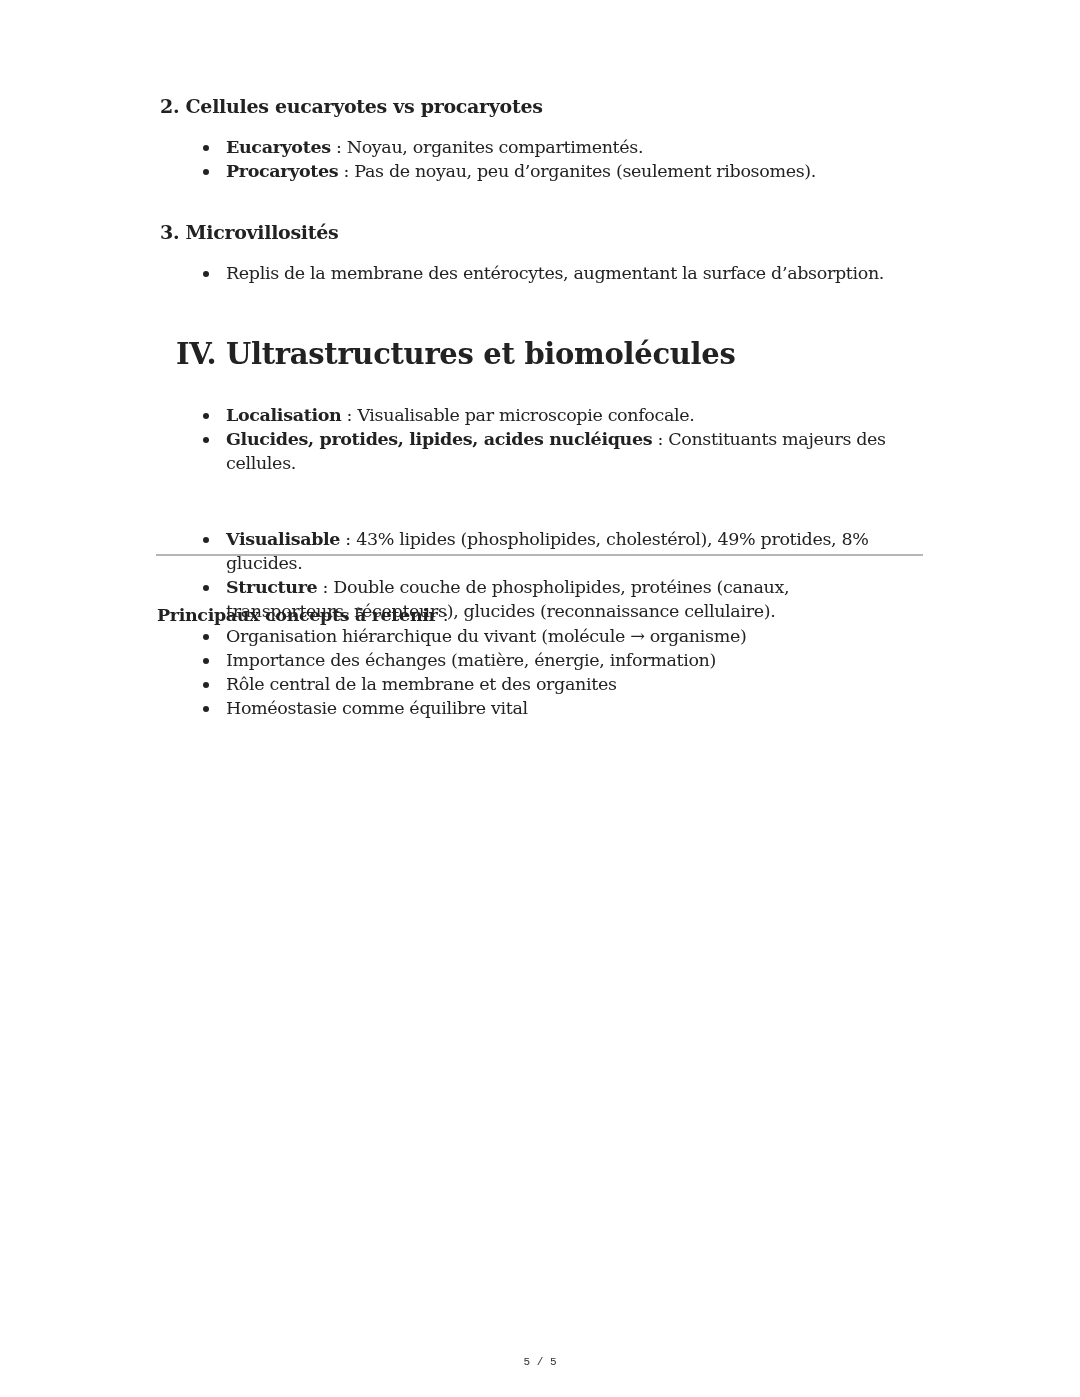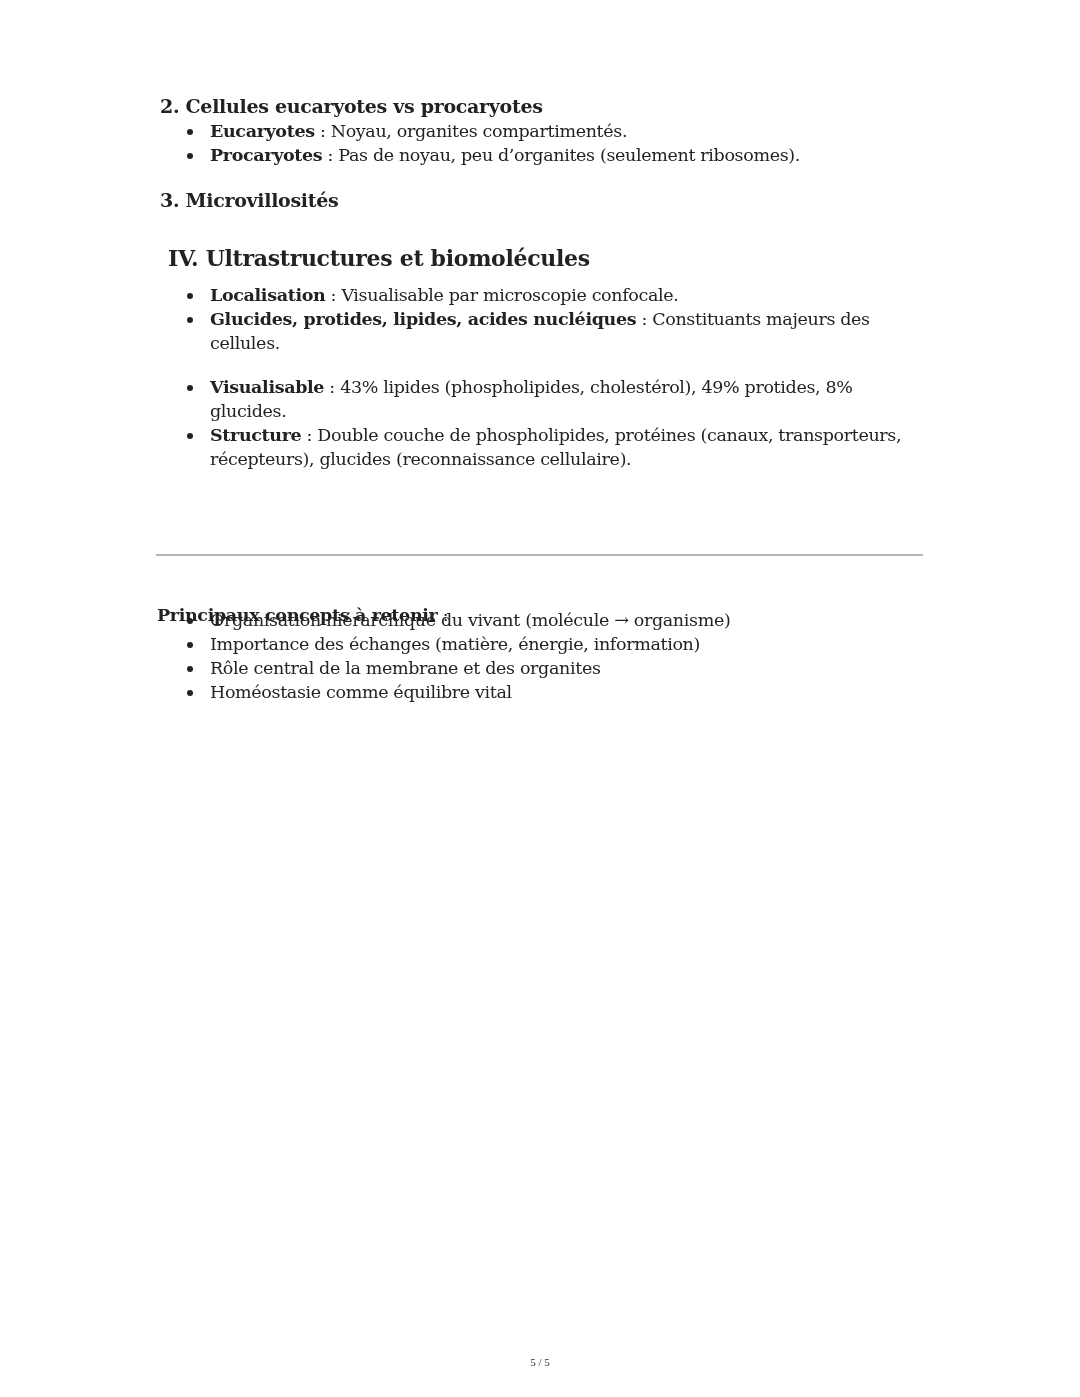--- a/index.html
+++ b/index.html
@@ -4,22 +4,22 @@
 <style>
   html, body { margin: 0; padding: 0; background: #ffffff; }
   body {
     width: 1080px; height: 1397px; position: relative; overflow: hidden;
     font-family: "DejaVu Serif", "Liberation Serif", serif;
     color: #222222;
   }
   .page { position: absolute; left: 0; top: 0; width: 1080px; height: 1351px; }
   .content { position: absolute; left: 160px; top: 93px; width: 765px; }
   .h3 { font-weight: bold; font-size: 19px; line-height: 26px; margin: 0; letter-spacing: -0.3px; }
-  .h2 { font-weight: bold; font-size: 22px; line-height: 30px; margin: 8px; letter-spacing: -0.3px; }
-  ul { margin: 0; padding: 0; list-style: none; }
+  .h2 { font-weight: bold; font-size: 29px; line-height: 30px; margin: 16px; letter-spacing: -0.3px; }
+  ul { margin: 16px; padding: 0; list-style: none; }
   li {
     position: relative; padding-left: 50px; font-size: 17.5px; line-height: 24px;
     letter-spacing: -0.35px;
   }
   li::before {
     content: ""; position: absolute; left: 27px; top: 10px; width: 6px; height: 6px;
     border-radius: 50%; background: #222;
   }
   b { font-weight: bold; }
   .gap-s { height: 20px; }
@@ -29,37 +29,40 @@
     border: none; border-top: 2px solid #b5b5b5; height: 0;
   }
   .concepts-title {
     position: absolute; left: 157px; top: 567px; font-size: 17.5px; line-height: 24px;
     letter-spacing: -0.35px;
     margin-top: 36px;
   }
   .concepts-list { position: absolute; left: 160px; top: 608px; width: 765px; }
   .page-num {
     position: absolute; left: 0; width: 1080px; top: 1356px; text-align: center;
-    font-family: Liberation Serif, serif; font-size: 11px; color: #333;
+    font-family: Liberation Mono, monospace; font-size: 11px; color: #333;
   }
 </style>
 </head>
 <body>
 
 <div class="page">
   <div class="content">
 
     <div class="h3">2. Cellules eucaryotes vs procaryotes</div>
     <ul>
       <li><b>Eucaryotes</b><span> : </span><span>Noyau, organites compartimentés.</span></li>
       <li><b>Procaryotes</b><span> : </span><span>Pas de noyau, peu d’organites (seulement ribosomes).</span></li>
     </ul>
 
     <div class="gap-s"></div>
     <div class="h3">3. Microvillosités</div>
+    <ul>
+      <li>Replis de la membrane des entérocytes, augmentant la surface d’absorption.</li>
+    </ul>
 
     <div style="height:22px"></div>
     <div class="h2">IV. Ultrastructures et biomolécules</div>
     <div style="height:2px"></div>
     <ul>
       <li><b>Localisation</b><span> : </span><span>Visualisable par microscopie confocale.</span></li>
       <li><b>Glucides, protides, lipides, acides nucléiques</b><span> : </span><span>Constituants majeurs des cellules.</span></li>
     </ul>
 
     <div class="gap-m"></div>

